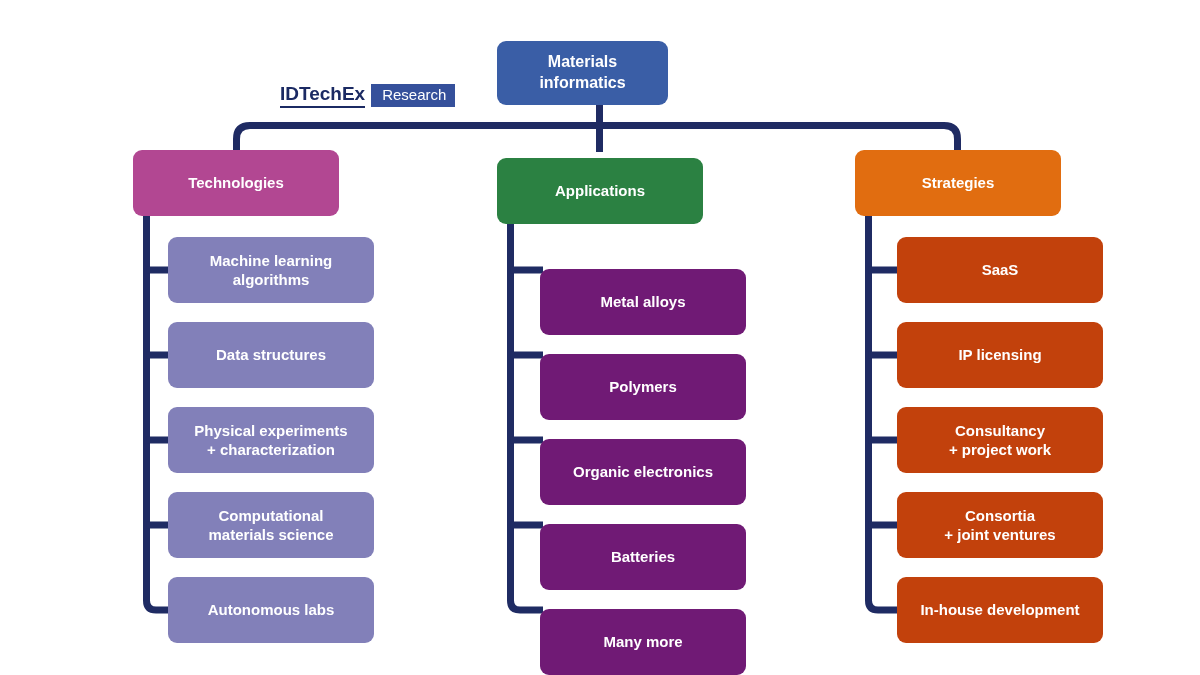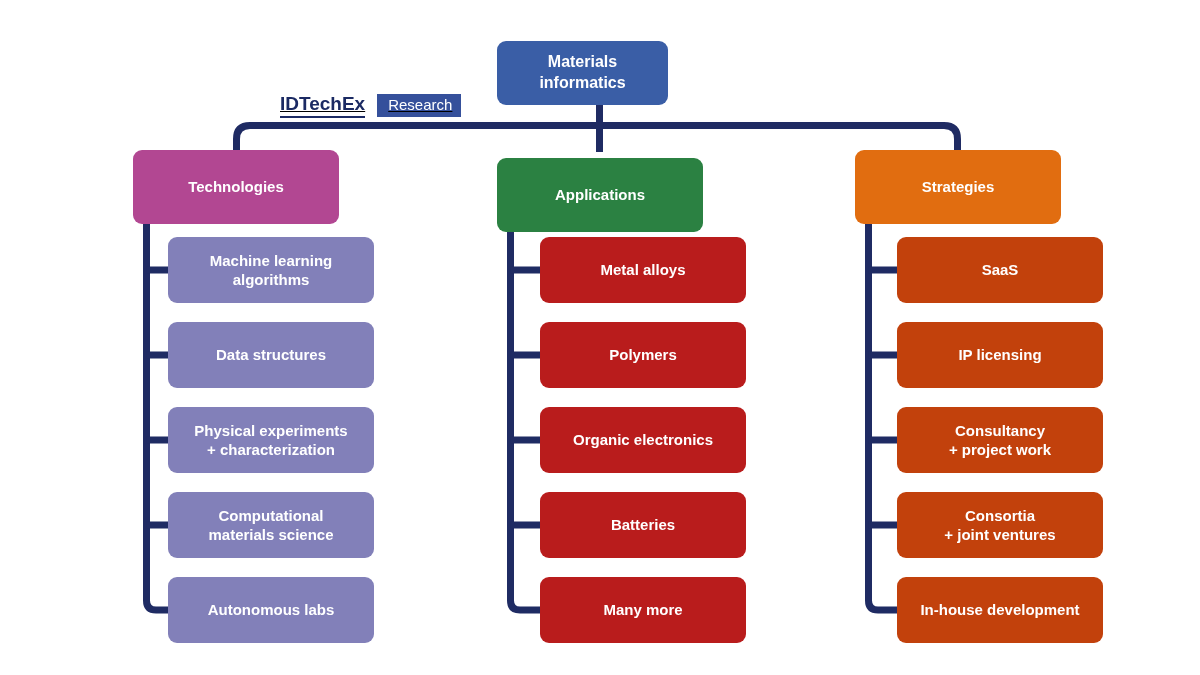--- a/index.html
+++ b/index.html
@@ -7,31 +7,31 @@
     position:relative;width:1200px;height:675px;background:#ffffff;overflow:hidden;
     font-family:"Liberation Sans",sans-serif;
   }
   #wires{position:absolute;left:0;top:0;width:1200px;height:675px;}
   .node{
     position:absolute;border-radius:9px;color:#ffffff;font-weight:bold;
     display:flex;align-items:center;justify-content:center;text-align:center;
     font-size:15px;line-height:1.3;white-space:pre-line;padding:0 10px;box-sizing:border-box;
   }
   .root{left:497px;top:41px;width:171px;height:64px;background:#3a5ea6;font-size:16px;}
-  .hdr{top:150px;width:206px;height:74px;font-size:15px;}
+  .hdr{top:150px;width:206px;height:66px;font-size:15px;}
   .hdr-tech{left:133px;background:#b24792;}
   .hdr-app {left:497px;background:#2b8142;margin-top:8px;}
   .hdr-str {left:855px;background:#e16d10;}
   .item{width:206px;height:66px;}
   .col-tech .item{left:168px;background:#8280b9;}
-  .col-app  .item{left:540px;background:#b91c1c;}
+  .col-app  .item{left:540px;background:#701a75;margin-top:32px;}
   .col-str  .item{left:897px;background:#c2410c;}
   .r0{top:237px;} .r1{top:322px;text-align:center;} .r2{top:407px;} .r3{top:492px;} .r4{top:577px;}
   
-  .logo{position:absolute;left:280px;top:94px;display:flex;align-items:center;gap:12px;text-decoration:underline;}
+  .logo{position:absolute;left:280px;top:84px;display:flex;align-items:center;gap:6px;}
   .logo-brand{
     color:#1b2a63;font-weight:bold;font-size:19px;letter-spacing:0px;
     border-bottom:2px solid #1b2a63;padding-bottom:1px;line-height:1.1;
   }
   .logo-badge{
     background:#35509b;color:#ffffff;font-size:15px;padding:2px 9px 3px 11px;line-height:1.2;
   }
 </style>
 </head>
 <body>

